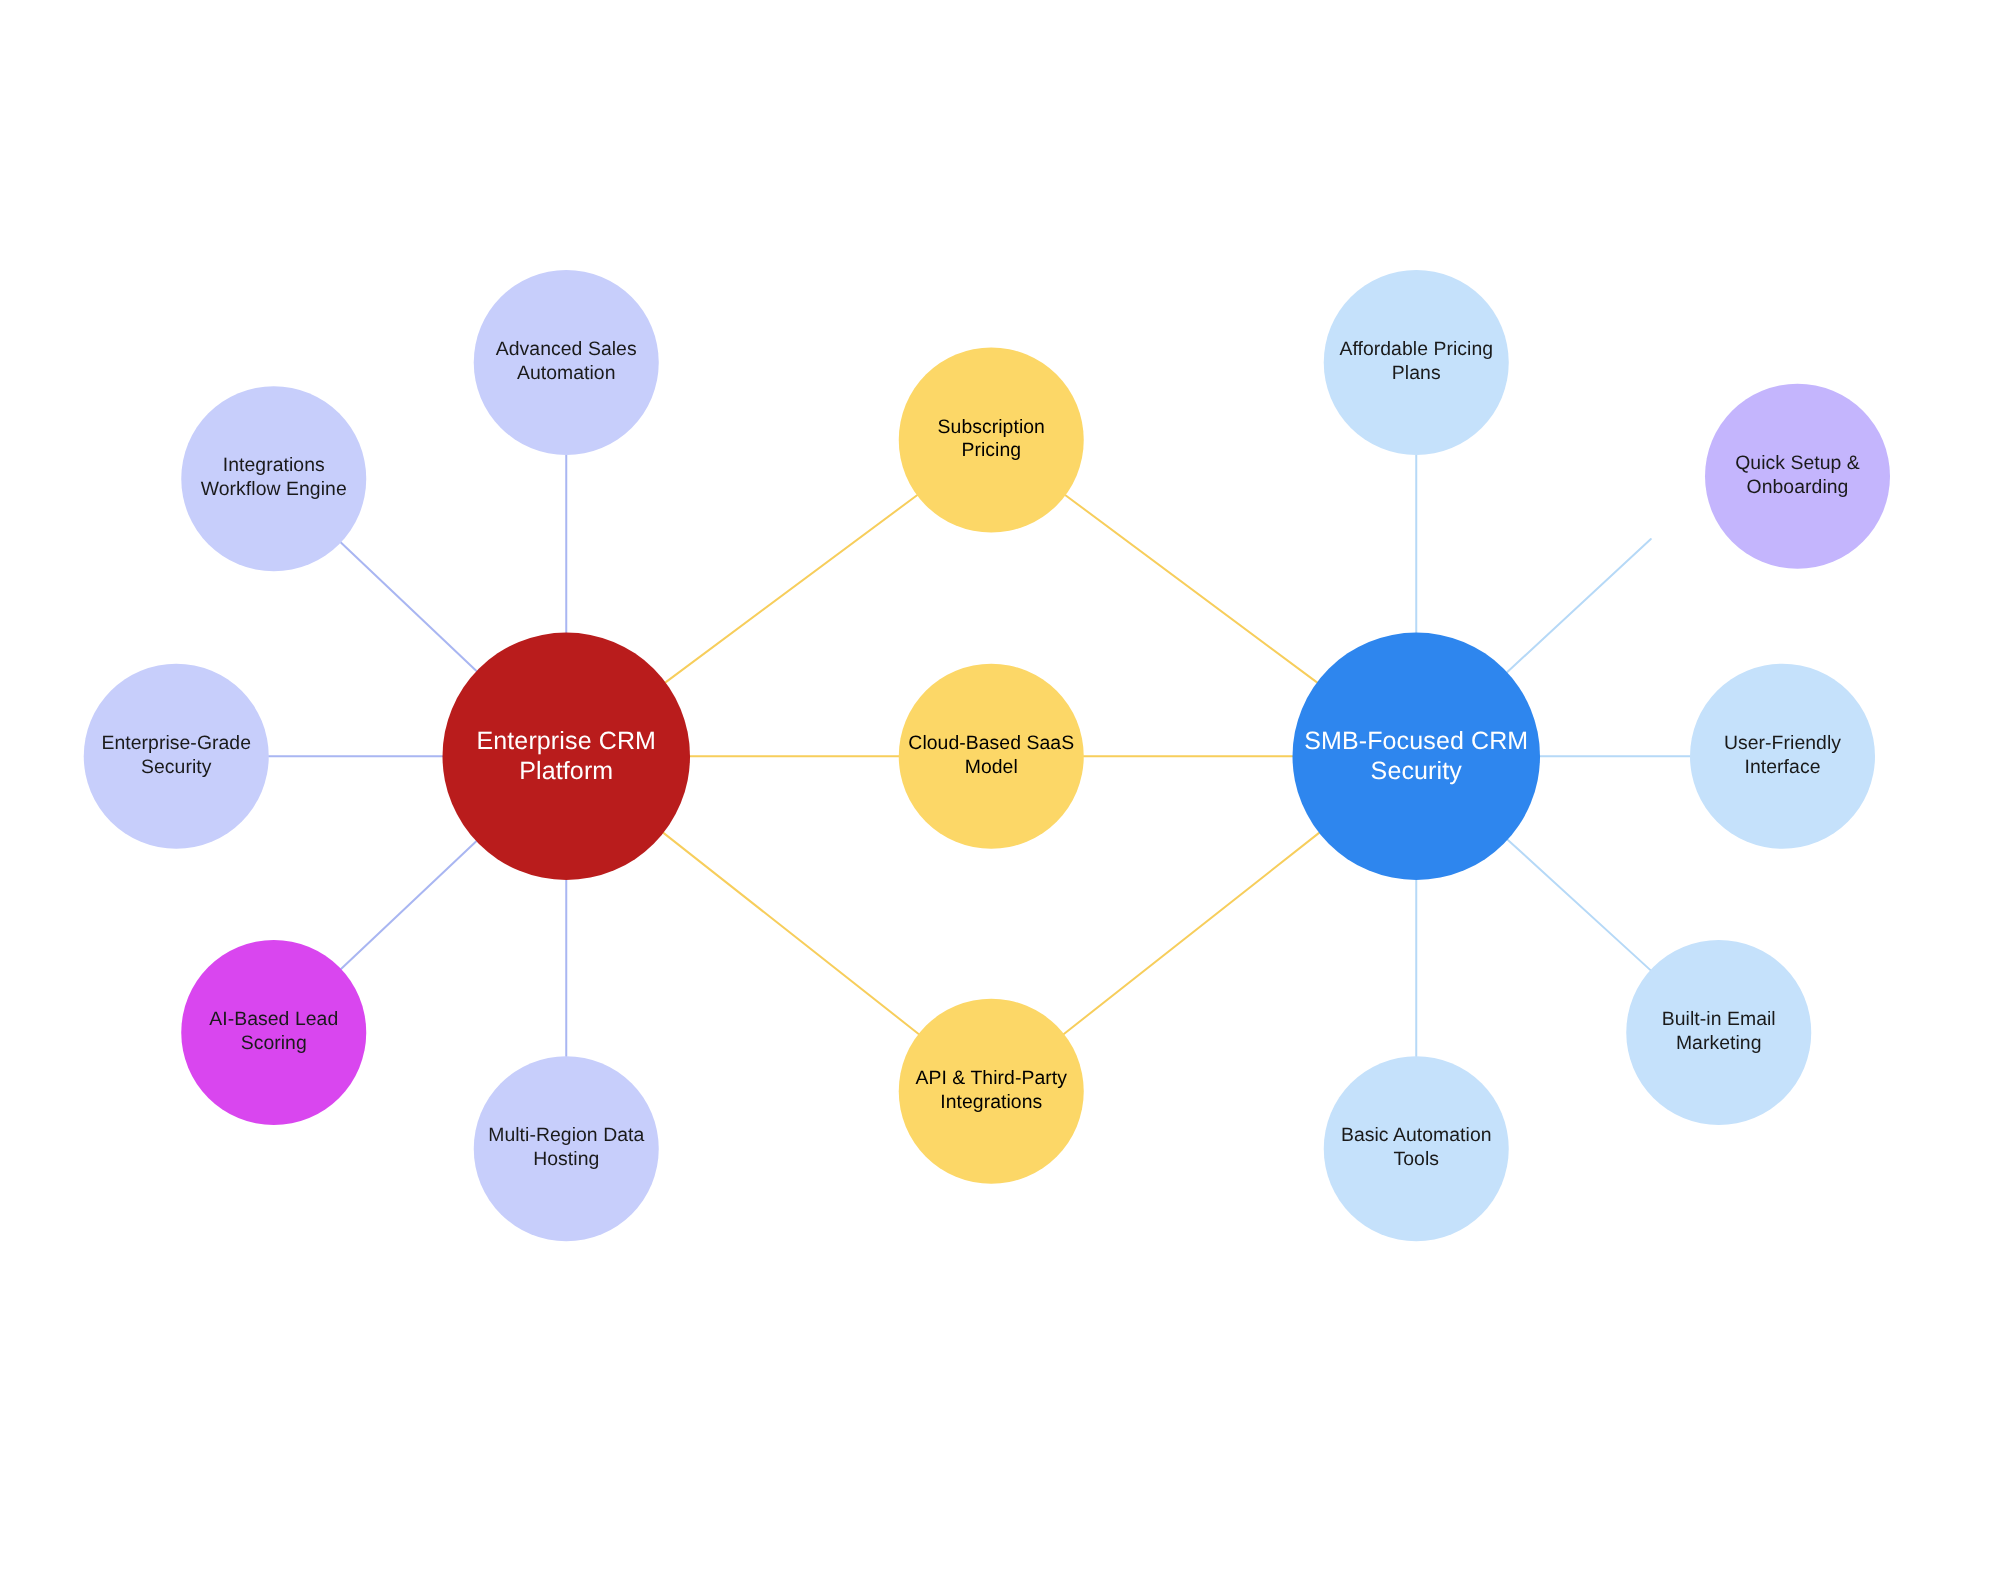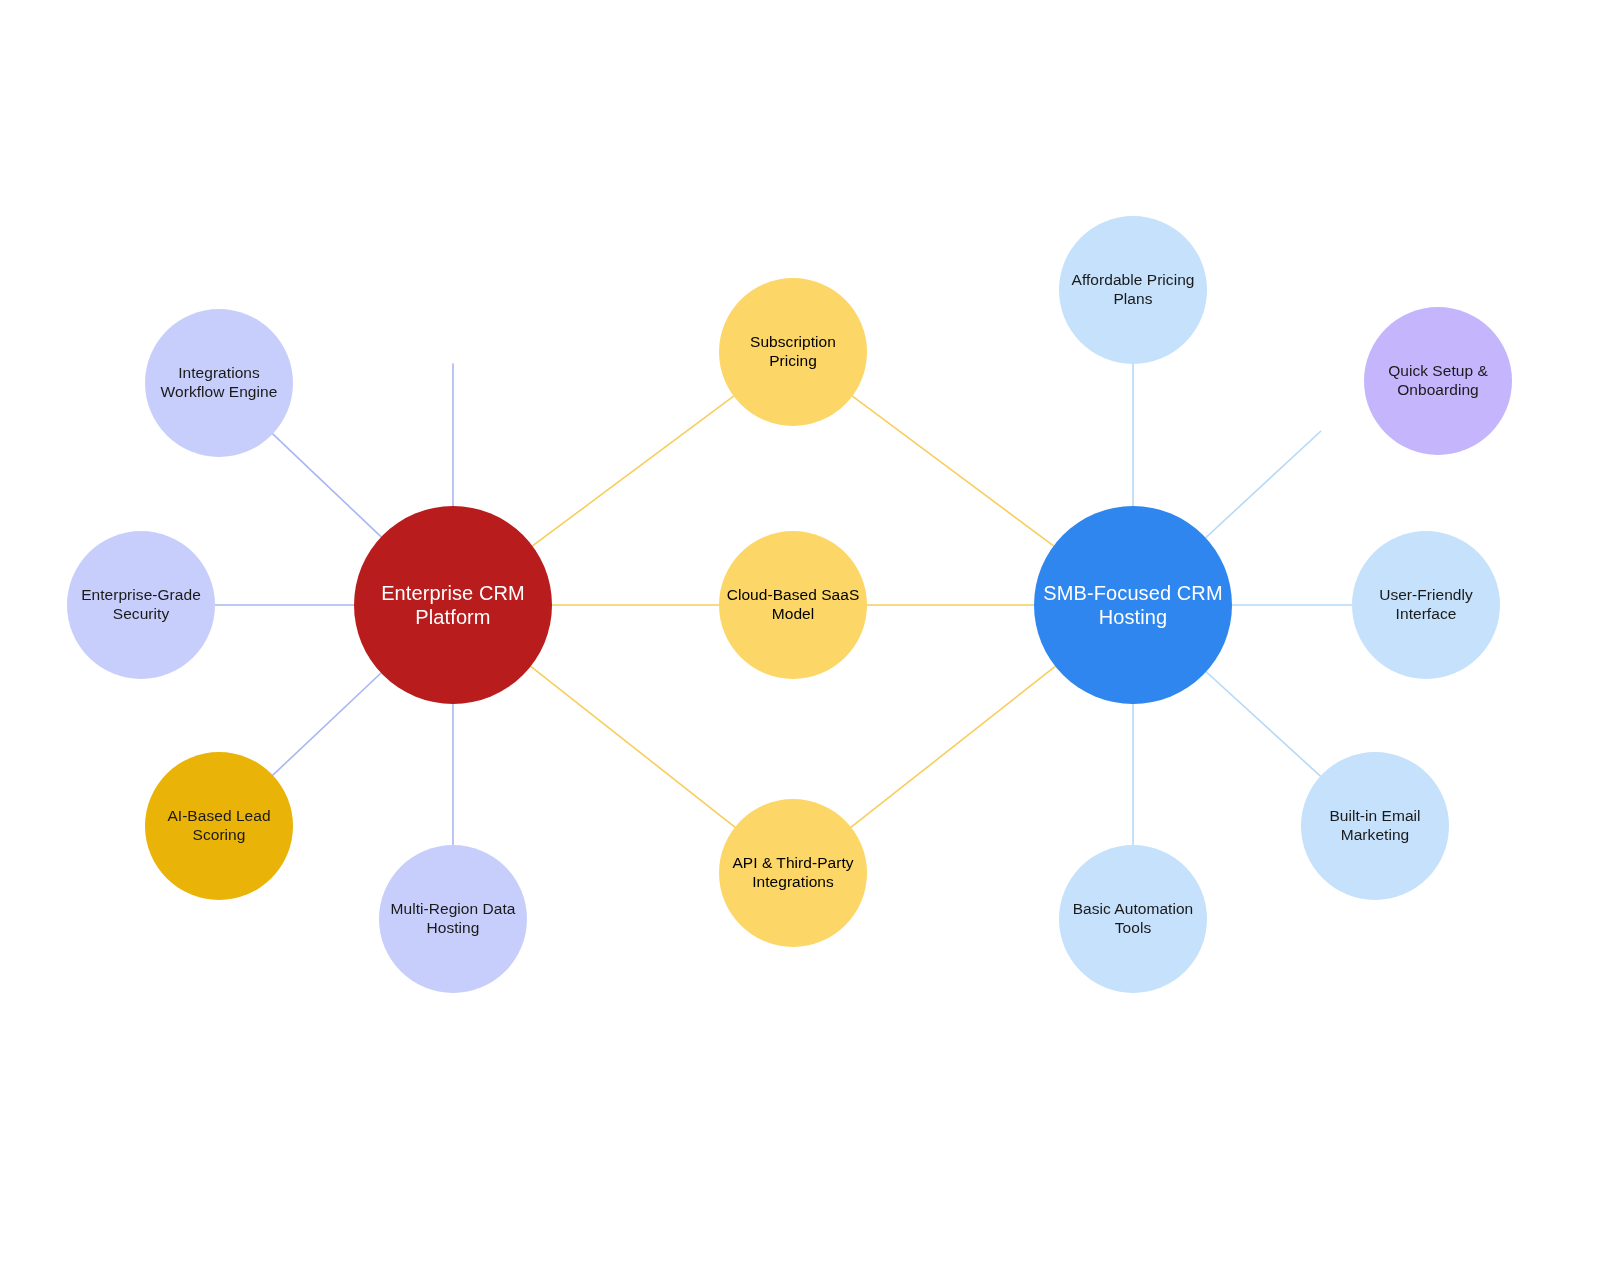--- a/index.html
+++ b/index.html
@@ -86,31 +86,35 @@
       <line x1="867" y1="605" x2="1034" y2="605" stroke="#F7CE5C" stroke-width="1.6" stroke-linecap="round"></line>
       <line x1="851.1163105239469" y1="827.1906728811242" x2="1055.2498007855304" y2="666.2854511455231" stroke="#F7CE5C" stroke-width="1.6" stroke-linecap="round"></line>
     </svg>
   <div id="node-layer">
       <div class="node node-hub" style="left: 354px; top: 506px; width: 198px; height: 198px; background: #b91c1c;">
         <span class="node-label">Enterprise CRM
 Platform</span>
       </div>
       <div class="node node-hub" style="left: 1034px; top: 506px; width: 198px; height: 198px; background: rgb(46, 134, 238);">
         <span class="node-label">SMB-Focused CRM
-Hosting</span>
+Security</span>
+      </div>
+      <div class="node node-sat" style="left: 379px; top: 216px; width: 148px; height: 148px; background: rgb(199, 206, 251);">
+        <span class="node-label">Advanced Sales
+Automation</span>
       </div>
       <div class="node node-sat" style="left: 145px; top: 309px; width: 148px; height: 148px; background: rgb(199, 206, 251);">
         <span class="node-label">Integrations
 Workflow Engine</span>
       </div>
       <div class="node node-sat" style="left: 67px; top: 531px; width: 148px; height: 148px; background: rgb(199, 206, 251);">
         <span class="node-label">Enterprise-Grade
 Security</span>
       </div>
-      <div class="node node-sat" style="left: 145px; top: 752px; width: 148px; height: 148px; background: #eab308; justify-content: center;">
+      <div class="node node-sat" style="left: 145px; top: 752px; width: 148px; height: 148px; background: #d946ef; justify-content: center;">
         <span class="node-label">AI-Based Lead
 Scoring</span>
       </div>
       <div class="node node-sat" style="left: 379px; top: 845px; width: 148px; height: 148px; background: rgb(199, 206, 251);">
         <span class="node-label">Multi-Region Data
 Hosting</span>
       </div>
       <div class="node node-sat" style="left: 1059px; top: 216px; width: 148px; height: 148px; background: rgb(197, 225, 251);">
         <span class="node-label">Affordable Pricing
 Plans</span>

